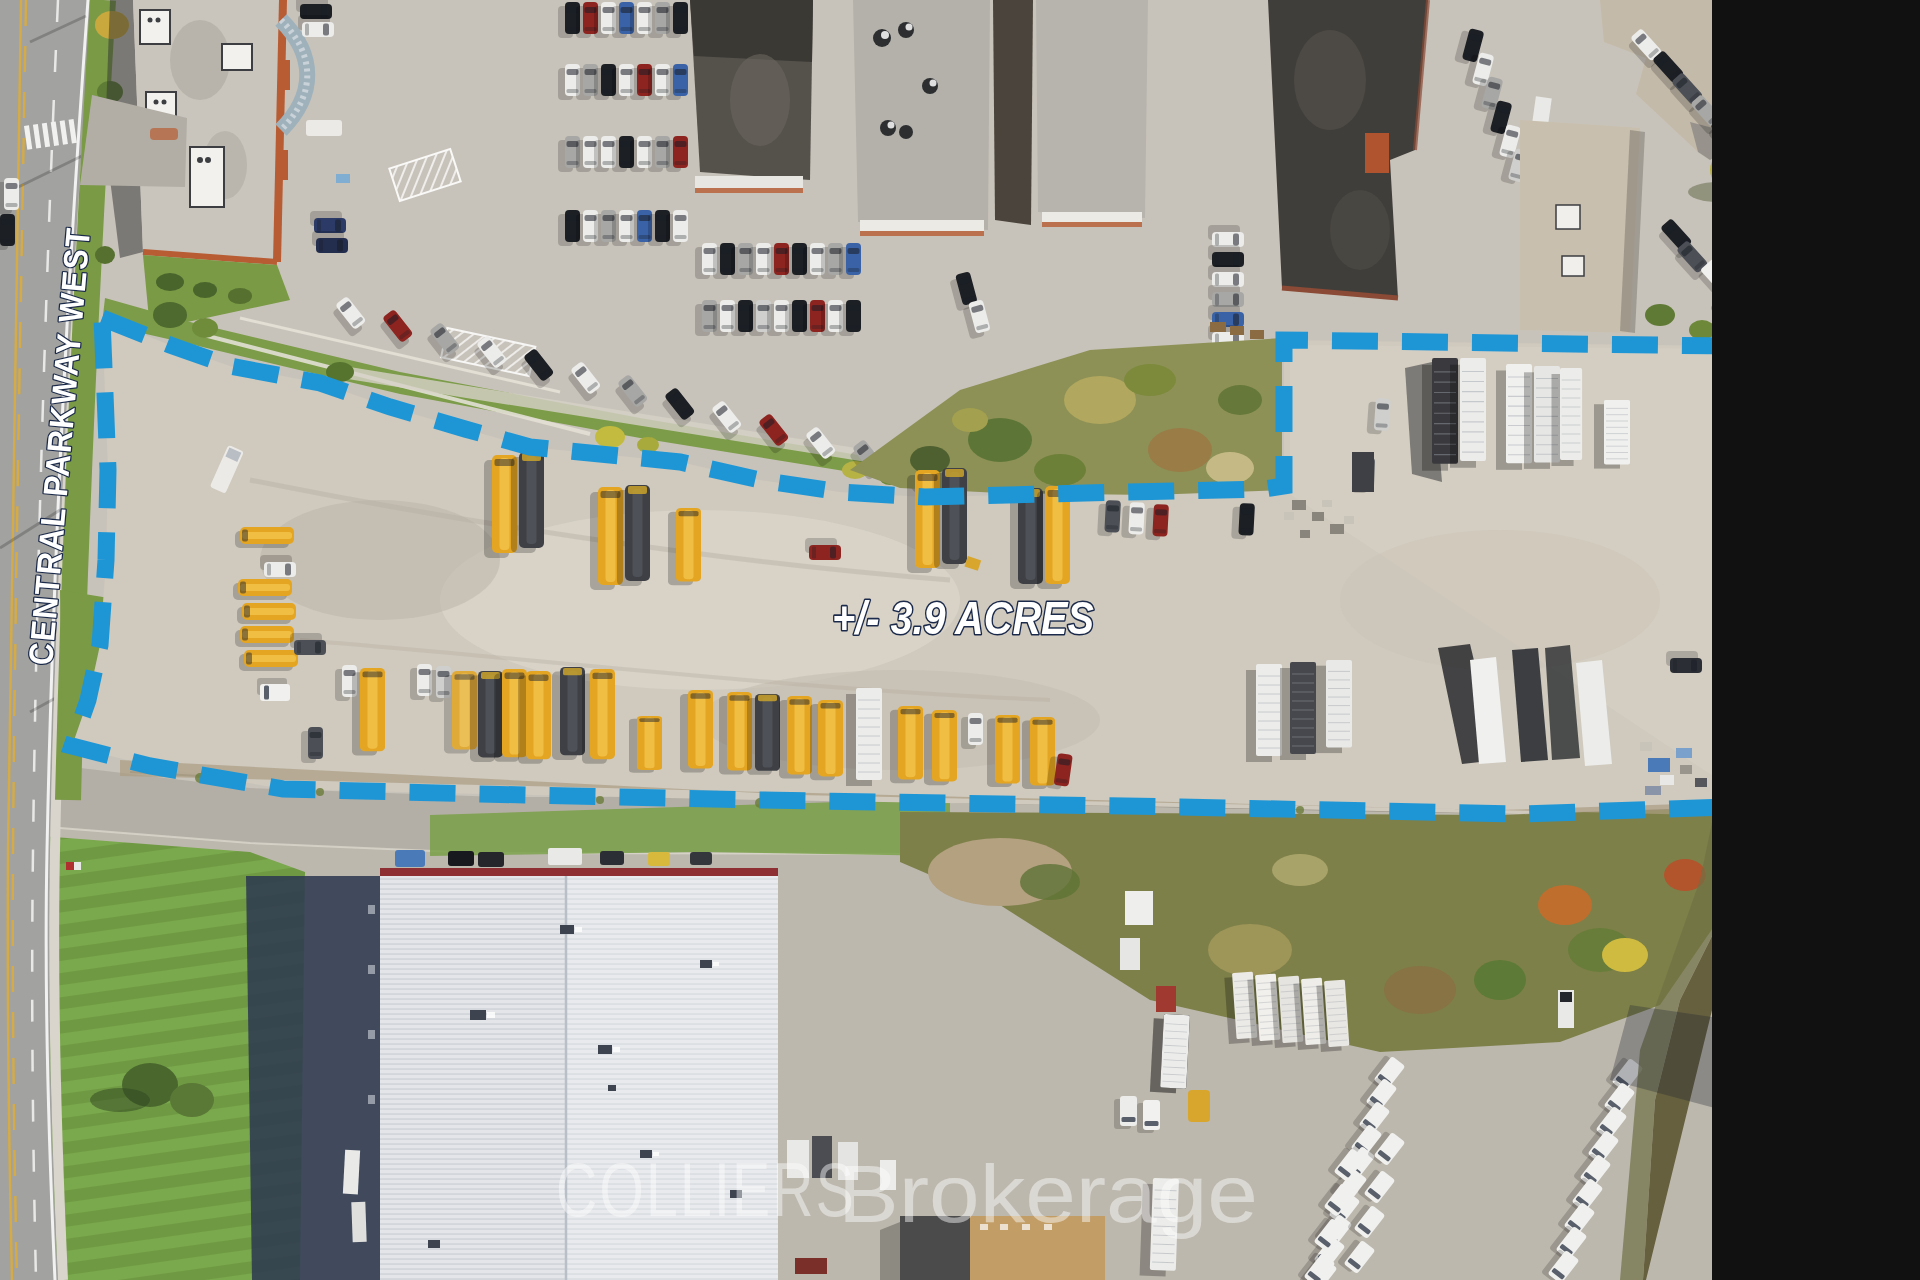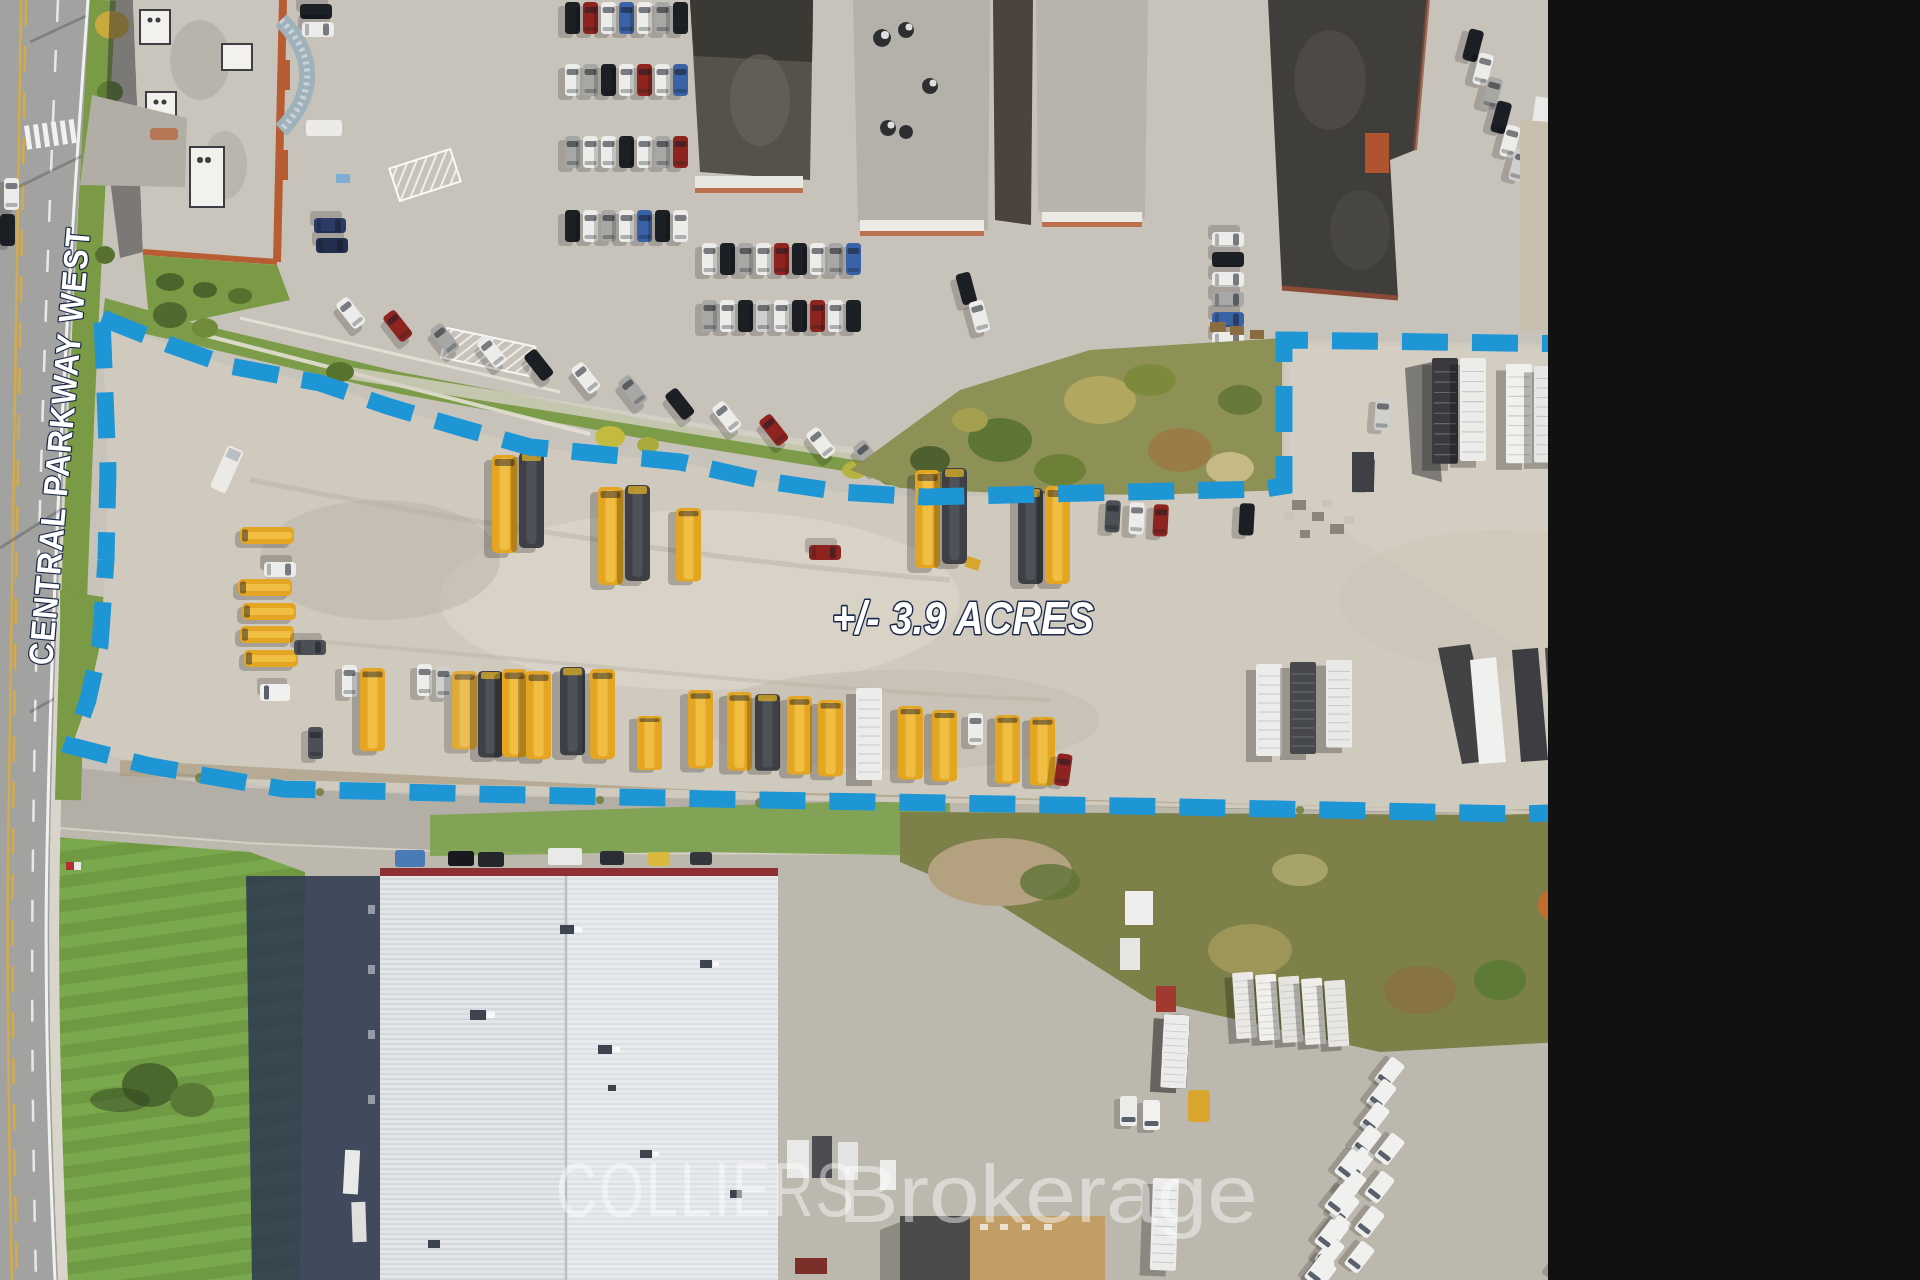--- a/index.html
+++ b/index.html
@@ -1,16 +1,16 @@
 <!DOCTYPE html>
 <html><head>
 <meta charset="utf-8">
 <style>
   html,body{margin:0;padding:0;background:#111;}
-  #stage{position:relative;width:1548px;height:1280px;overflow:hidden;background:#c8c3ba;}
+  #stage{position:relative;width:1712px;height:1280px;overflow:hidden;background:#c8c3ba;}
   svg{position:absolute;inset:0;display:block;}
   text{font-family:"Liberation Sans","DejaVu Sans",sans-serif;}
   .outlined{paint-order:stroke fill;stroke-linejoin:round;}
   .wm{opacity:.45;fill:#fff;}
 </style>
 </head>
 <body>
 
 <div id="stage">
 <svg viewBox="0 0 1920 1280" width="1920" height="1280">

